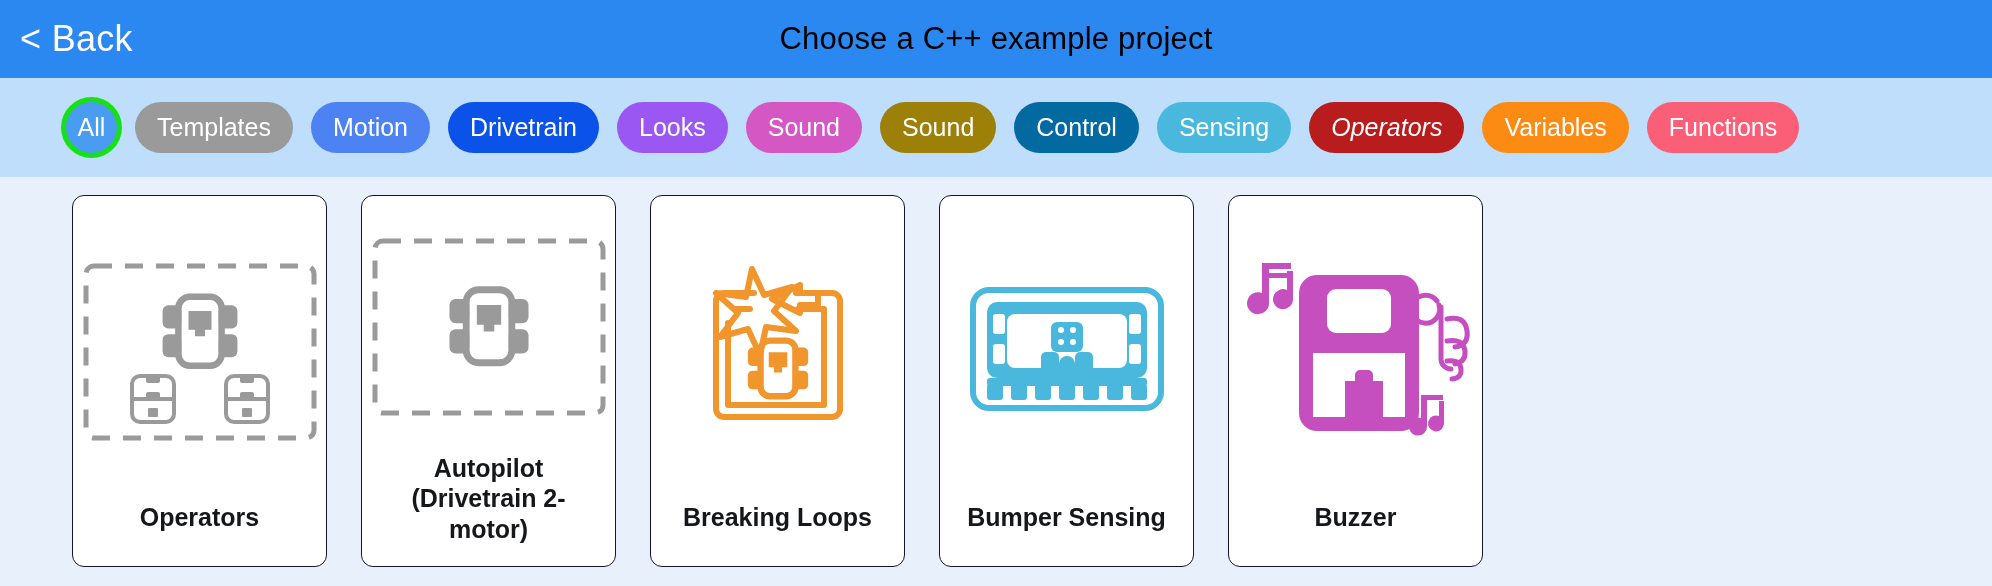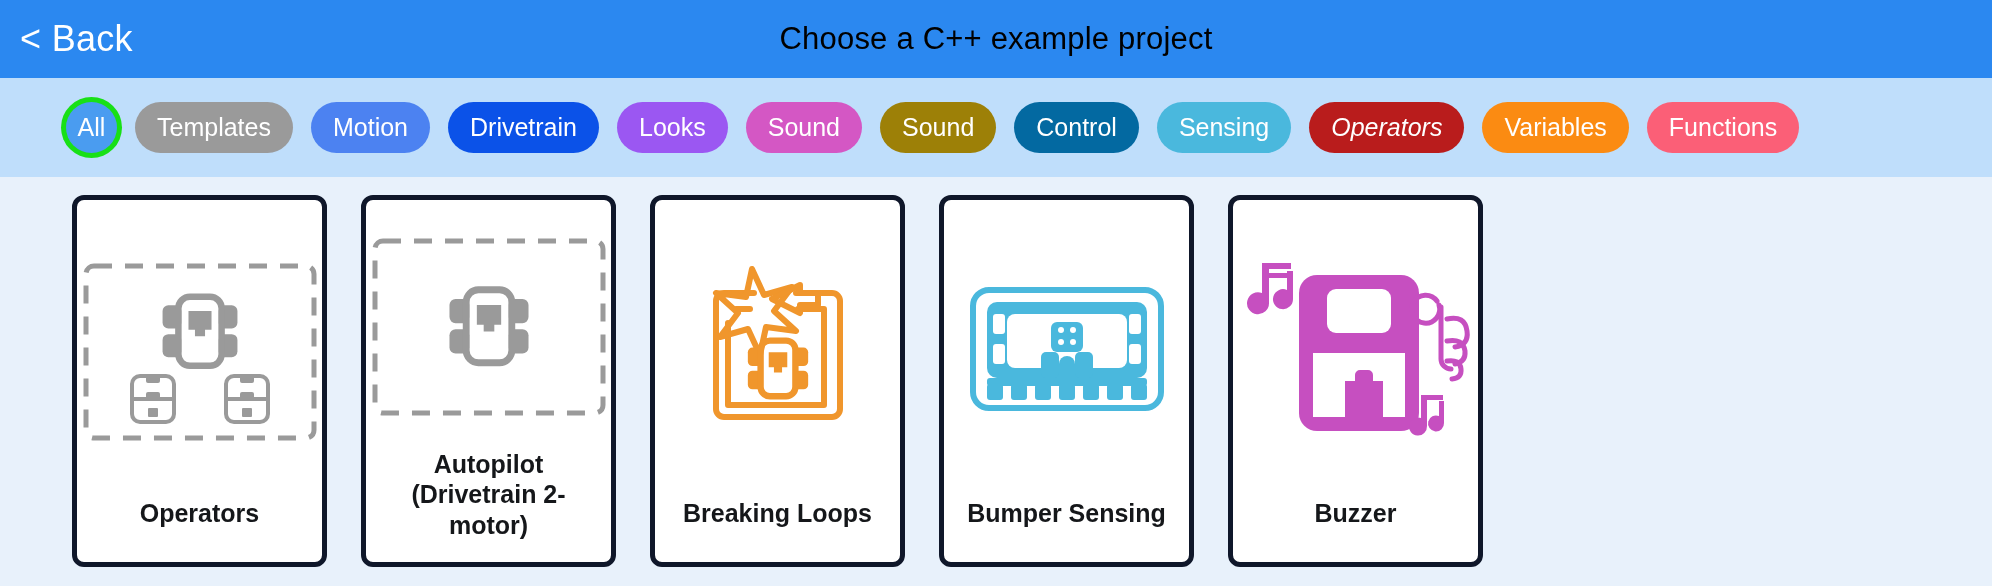--- a/index.html
+++ b/index.html
@@ -82,21 +82,21 @@
     background: #e8f1fb;
     display: flex;
     align-items: flex-start;
     padding: 18px 0 0 72px;
     gap: 34px;
   }
   .card {
     width: 255px;
     height: 372px;
     background: #ffffff;
-    border: 5px solid #0f172a;
+    border: 1px solid #0f172a;
     border-radius: 12px;
     display: flex;
     flex-direction: column;
     align-items: center;
     cursor: pointer;
     overflow: hidden;
   }
   .card-icon {
     flex: 1 1 auto;
     width: 100%;

